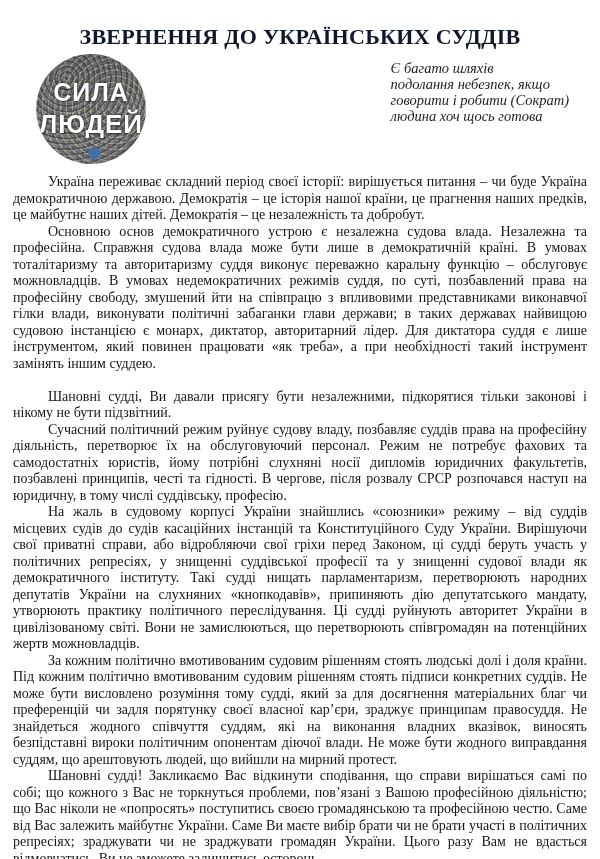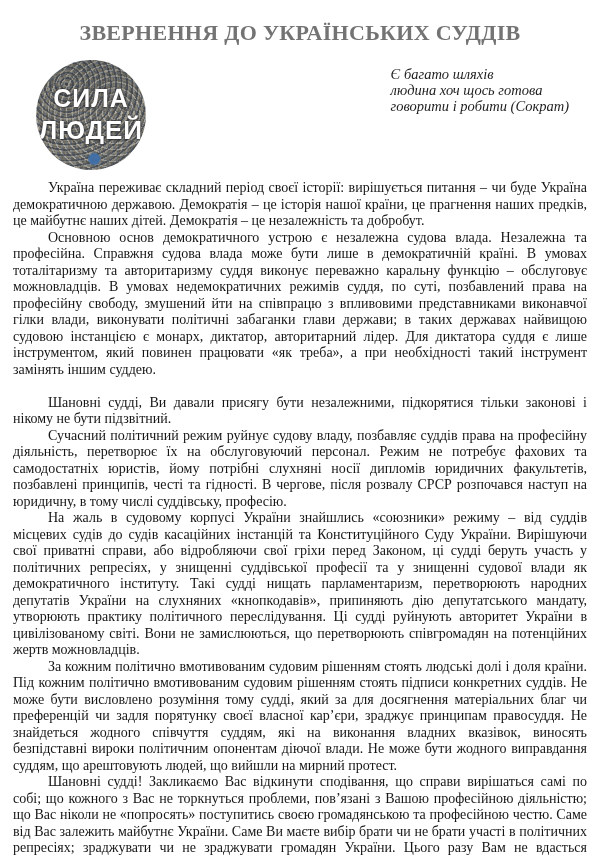--- a/index.html
+++ b/index.html
@@ -10,28 +10,28 @@
   }
   .page {
     position: relative;
     width: 600px; height: 859px;
     background: #ffffff;
     color: #1b1b1b;
     font-family: "Liberation Serif", serif;
     overflow: hidden;
   }
   .doc-title {
-    margin: 12px;
-    padding-top: 8px;
+    margin: 0;
+    padding-top: 24px;
     text-align: center;
     font-size: 22px;
     line-height: 26px;
     font-weight: bold;
     letter-spacing: 0.3px;
-    color: #737373;
+    color: #0f172a;
   }
   .header {
     position: relative;
     height: 122px;
     margin-top: 2px;
   }
   
   .logo {
     position: absolute;
     left: 36px; top: 2px;
@@ -94,22 +94,23 @@
     <div class="logo">
       <span></span>
       <div class="logo-text">
         <span class="logo-line1">СИЛА</span>
         <span class="logo-line2">ЛЮДЕЙ</span>
       </div>
     </div>
 
     <div class="epigraph">
       <div>Є багато шляхів</div>
+      <div>подолання небезпек, якщо</div>
+      <div>говорити і робити (Сократ)</div>
       <div>людина хоч щось готова</div>
-      <div>говорити і робити (Сократ)</div>
     </div>
 
   </div>
 
   <div class="content">
     <p>Україна переживає складний період своєї історії: вирішується питання – чи буде Україна демократичною державою. Демократія – це історія нашої країни, це прагнення наших предків, це майбутнє наших дітей. Демократія – це незалежність та добробут.</p>
     <p>Основною основ демократичного устрою є незалежна судова влада. Незалежна та професійна. Справжня судова влада може бути лише в демократичній країні. В умовах тоталітаризму та авторитаризму суддя виконує переважно каральну функцію – обслуговує можновладців. В умовах недемократичних режимів суддя, по суті, позбавлений права на професійну свободу, змушений йти на співпрацю з впливовими представниками виконавчої гілки влади, виконувати політичні забаганки глави держави; в таких державах найвищою судовою інстанцією є монарх, диктатор, авторитарний лідер. Для диктатора суддя є лише інструментом, який повинен працювати «як треба», а при необхідності такий інструмент замінять іншим суддею.</p>
     <p class="gap-before">Шановні судді, Ви давали присягу бути незалежними, підкорятися тільки законові і нікому не бути підзвітний.</p>
     <p>Сучасний політичний режим руйнує судову владу, позбавляє суддів права на професійну діяльність, перетворює їх на обслуговуючий персонал. Режим не потребує фахових та самодостатніх юристів, йому потрібні слухняні носії дипломів юридичних факультетів, позбавлені принципів, честі та гідності. В чергове, після розвалу СРСР розпочався наступ на юридичну, в тому числі суддівську, професію.</p>
     <p>На жаль в судовому корпусі України знайшлись «союзники» режиму – від суддів місцевих судів до судів касаційних інстанцій та Конституційного Суду України. Вирішуючи свої приватні справи, або відробляючи свої гріхи перед Законом, ці судді беруть участь у політичних репресіях, у знищенні суддівської професії та у знищенні судової влади як демократичного інституту. Такі судді нищать парламентаризм, перетворюють народних депутатів України на слухняних «кнопкодавів», припиняють дію депутатського мандату, утворюють практику політичного переслідування. Ці судді руйнують авторитет України в цивілізованому світі. Вони не замислюються, що перетворюють співгромадян на потенційних жертв можновладців.</p>

